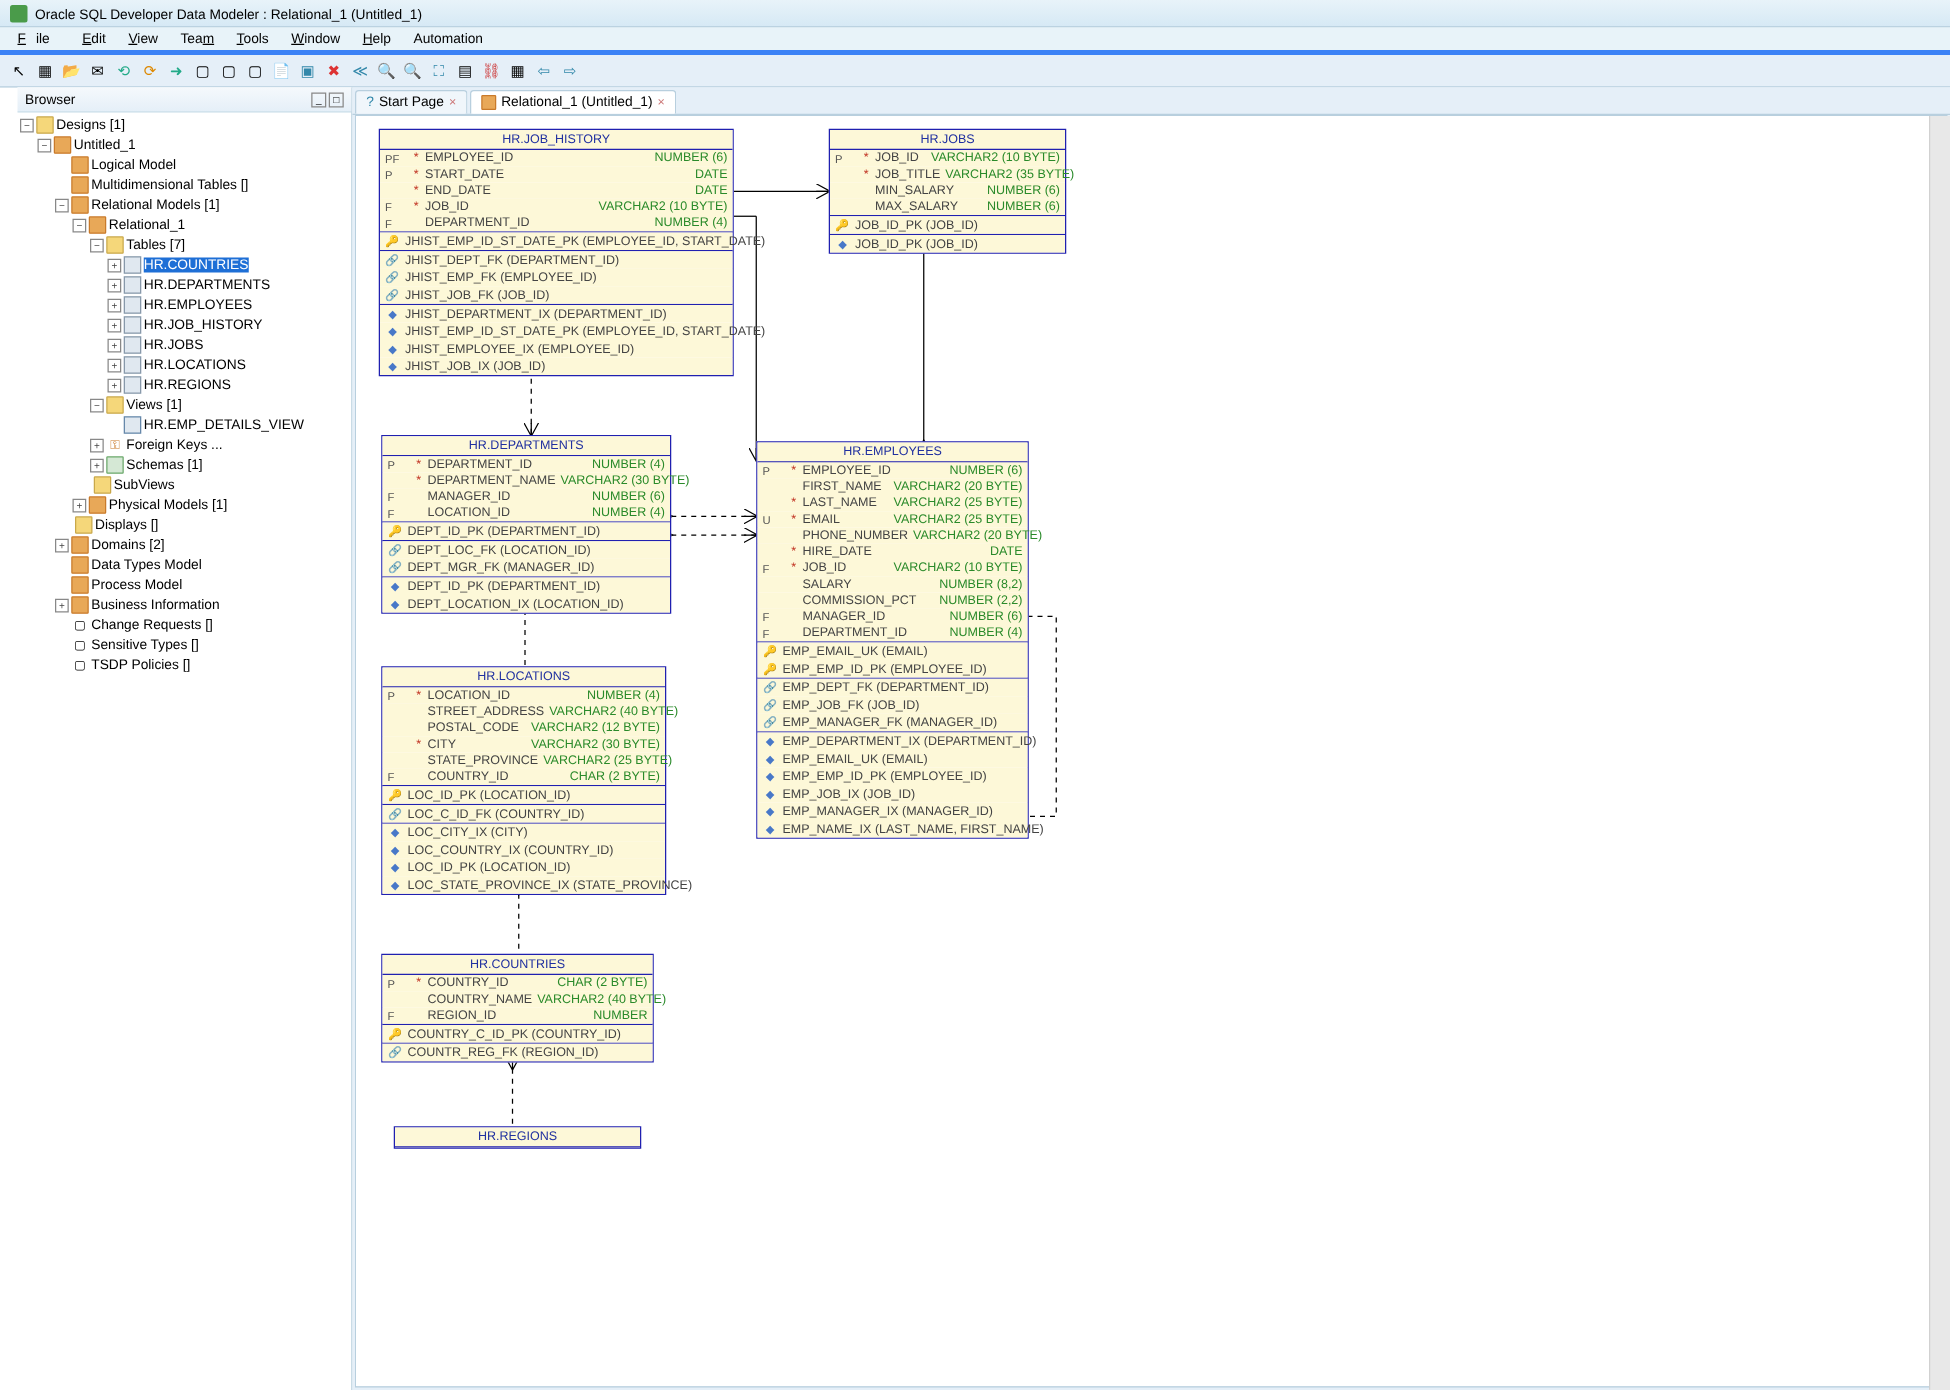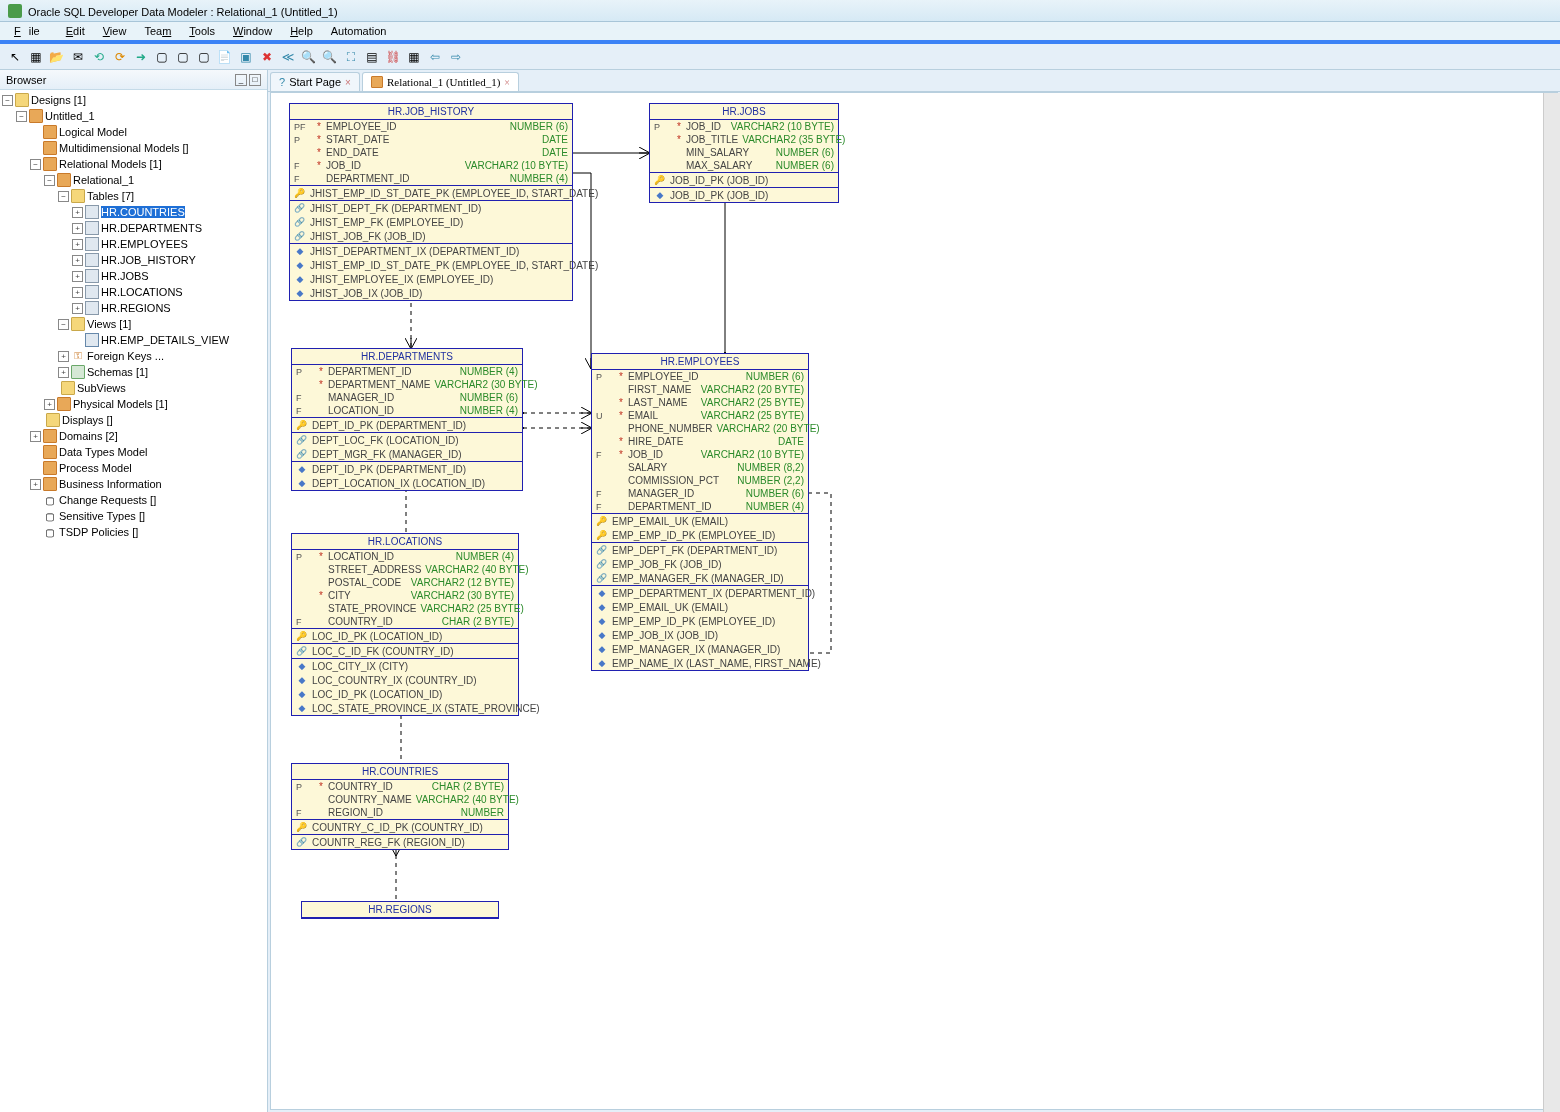--- a/index.html
+++ b/index.html
@@ -4,42 +4,42 @@
 <style>
   * { box-sizing: border-box; margin: 0; padding: 0; }
   body { font-family: Tahoma, Arial, sans-serif; font-size: 11px; background: #fff; overflow: hidden; width: 1560px; height: 1112px; position: relative; }
   .titlebar { background: linear-gradient(#e8f3f9,#d6e9f5); border-bottom: 1px solid #a8c5d8; padding: 3px 8px; display: flex; align-items: flex-end; gap: 6px; height: 22px; }
   .app-icon { width: 14px; height: 14px; background: #4a9b4a; border-radius: 2px; display:inline-block; }
   .menubar { background: #e8f3f9; border-bottom: 4px solid #3b82f6; padding: 2px 6px; display: flex; gap: 2px; height: 22px; align-items:center; }
   .menubar span { padding: 2px 8px; cursor: default; }
   .menubar span u { text-decoration: underline; }
   .toolbar { background: #e5eff8; border-bottom: 1px solid #b8cfde; padding: 3px 6px; display: flex; gap: 3px; height: 26px; align-items:center; }
   .tbtn { width: 18px; height: 18px; border: 1px solid transparent; display:flex; align-items:center; justify-content:center; font-size:12px; }
-  .main { display: flex; height: calc(100% - 70px); }
+  .main { display: flex; height: calc(100% - 70px); margin-left: 14px; }
   .sidebar { width: 268px; border-right: 1px solid #b8cfde; background:#fff; display:flex; flex-direction:column; }
   .panel-hdr { background: linear-gradient(#f5f9fc,#e5eff8); border-bottom: 1px solid #c5dbe8; padding: 3px 6px; display:flex; align-items:center; justify-content:space-between; height:20px; }
   .panel-hdr .ctrls { display:flex; gap:2px; }
   .sq { width:12px; height:12px; border:1px solid #888; font-size:8px; display:flex; align-items:center; justify-content:center;}
   .tree { padding: 2px 0; overflow:auto; flex:1; }
   .tree-row { display:flex; align-items:center; padding: 0 4px; height:16px; white-space:nowrap; gap:2px; }
   .tree-row.selected .lbl { background:#1e6fd6; color:#fff; }
   .twisty { width:11px; height:11px; border:1px solid #888; font-size:8px; display:flex; align-items:center; justify-content:center; color:#444; flex-shrink:0;}
   .twisty.empty { border:none; }
   .ico { width:14px; height:14px; flex-shrink:0; display:inline-flex; align-items:center; justify-content:center; font-size:10px; }
   .ico-folder { background:#f5d77a; border:1px solid #c9a84a; border-radius:1px;}
   .ico-cube { background:#e8a858; border:1px solid #c97a2a; border-radius:1px;}
   .ico-table { background:#e0e8f0; border:1px solid #8899aa; }
   .ico-view { background:#e0e8f0; border:1px solid #6688aa; }
   .ico-key { color:#c97a2a; }
   .ico-schema { background:#d5e8d5; border:1px solid #6aa86a; border-radius:1px;}
 
   .content { flex:1; background:#e5eff8; display:flex; flex-direction:column; position:relative;}
   .tabs { background:#e5eff8; border-bottom:1px solid #b8cfde; padding: 2px 2px 0 2px; display:flex; gap:2px; height:22px;}
   .tab { background:#f0f6fb; border:1px solid #b8cfde; border-bottom:none; border-radius:3px 3px 0 0; padding:2px 8px; display:flex; align-items:center; gap:4px;}
-  .tab.active { background:#fff;font-family:Liberation Serif, serif; }
+  .tab.active { background:#fff; }
   .tab .close { color:#c77; font-size:10px;}
   .canvas { flex:1; background:#fff; position:relative; overflow:auto; border:1px solid #b8cfde; margin:0 2px 2px 2px;}
 
   .entity { position:absolute; border:1px solid #2020b0; background:#fff; font-size:10px; }
   .entity-title { background:#fdf8d8; border-bottom:1px solid #2020b0; text-align:center; padding:2px; color:#2030a0; font-weight:normal; }
   .section { border-bottom:1px solid #2020b0; }
   .section:last-child { border-bottom:none;}
   .col-row, .key-row { display:flex; align-items:center; padding:1px 4px; background:#fdf8d8; gap:4px; white-space:nowrap;}
   .col-flag { width:18px; color:#555; font-size:9px; text-align:left; flex-shrink:0;}
   .col-star { color:#c03020; width:6px; text-align:center; flex-shrink:0;}
@@ -118,21 +118,21 @@
           <span class="lbl">Untitled_1</span>
         </div>
       <div class="tree-row" style="padding-left:30px">
           <span class="twisty empty"></span>
           <span class="ico ico-cube"></span>
           <span class="lbl">Logical Model</span>
         </div>
       <div class="tree-row" style="padding-left:30px">
           <span class="twisty empty"></span>
           <span class="ico ico-cube"></span>
-          <span class="lbl">Multidimensional Models []</span>
+          <span class="lbl">Multidimensional Tables []</span>
         </div>
       <div class="tree-row" style="padding-left:30px">
           <span class="twisty">−</span>
           <span class="ico ico-cube"></span>
           <span class="lbl">Relational Models [1]</span>
         </div>
       <div class="tree-row" style="padding-left:44px">
           <span class="twisty">−</span>
           <span class="ico ico-cube"></span>
           <span class="lbl">Relational_1</span>

